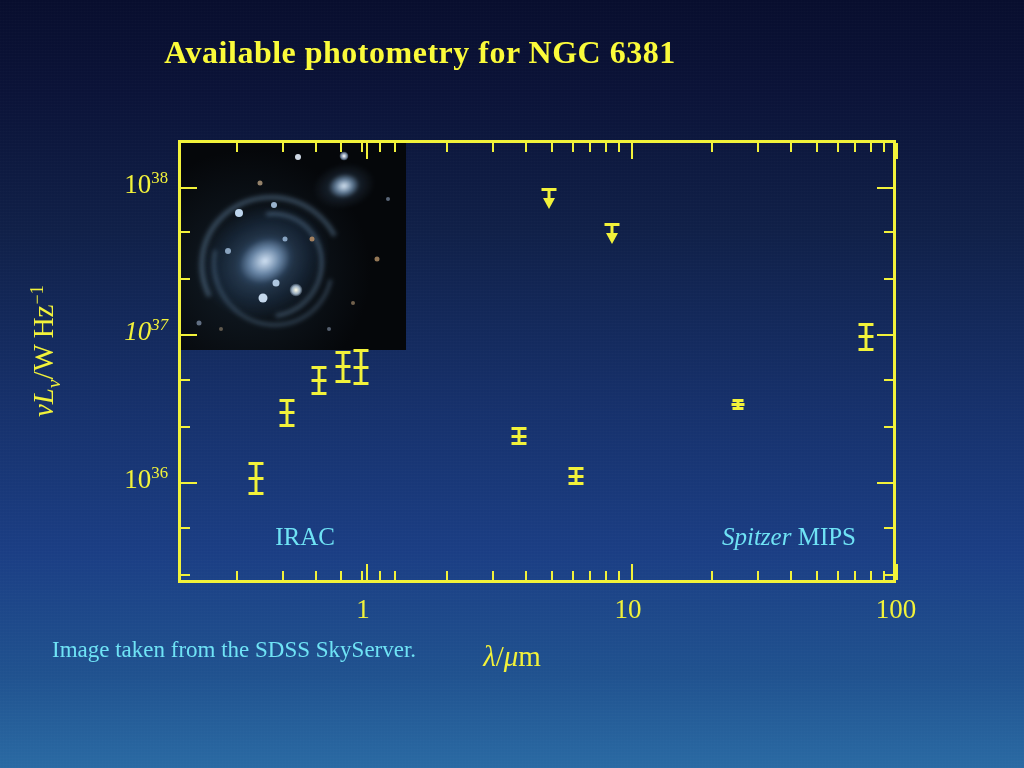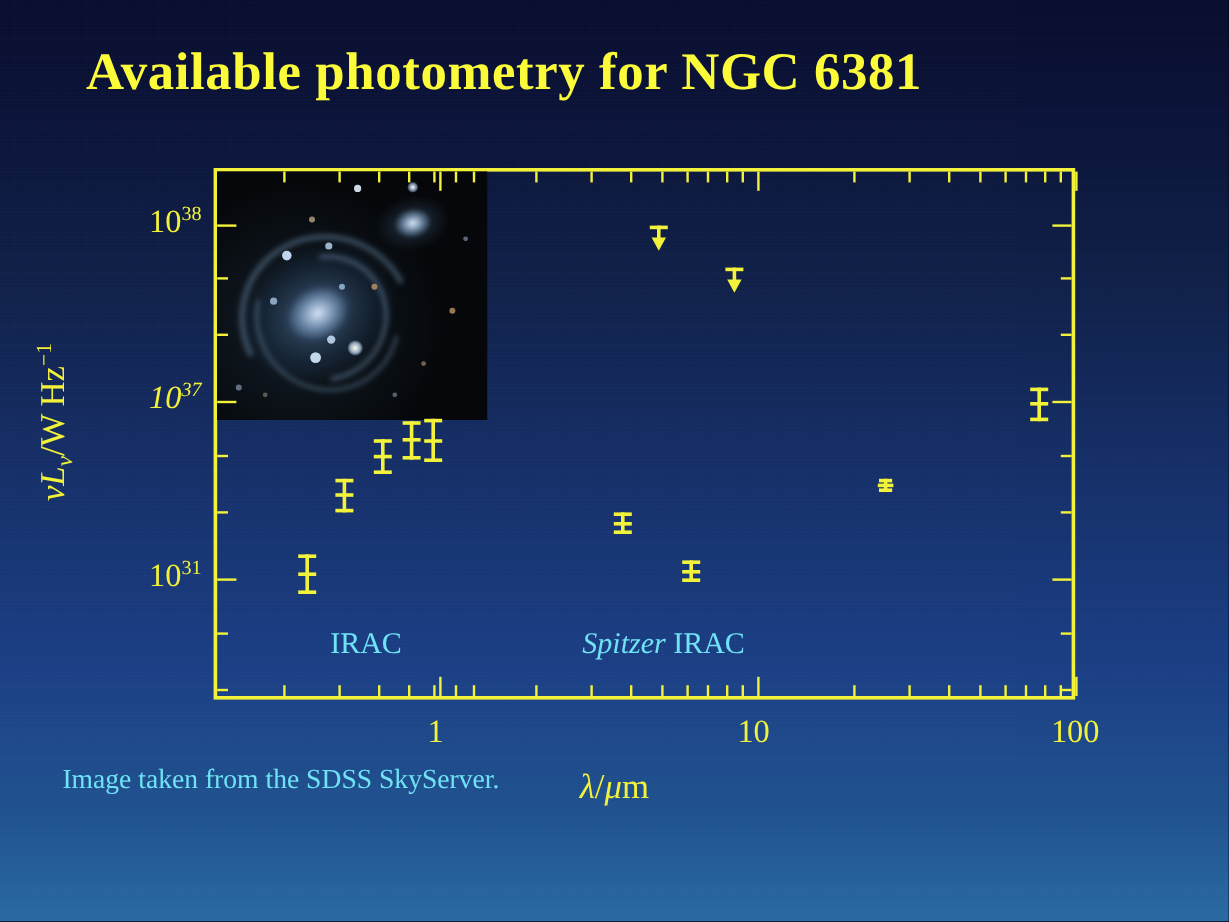--- a/index.html
+++ b/index.html
@@ -33,21 +33,21 @@
       repeating-linear-gradient(90deg, rgba(255,255,255,0.025) 0px, rgba(255,255,255,0.025) 1px, rgba(0,0,0,0) 1px, rgba(0,0,0,0) 3px);
   }
 
   #title {
     position: absolute;
     left: 0;
     top: 34px;
     width: 840px;
     text-align: center;
     color: #fbfb3a;
-    font-size: 44px;
+    font-size: 32px;
     font-weight: bold;
     letter-spacing: 0.5px;
   }
 
   
   #plot {
     position: absolute;
     left: 178px;
     top: 140px;
     width: 718px;
@@ -242,21 +242,21 @@
 
   <div id="title">Available photometry for NGC 6381</div>
 
   <div id="yaxis-title">
     <span class="it">ν</span><span class="it">L</span><sub class="it" style="font-style:italic;font-size:0.66em;">ν</sub><span>/W Hz</span><sup>−1</sup>
   </div>
 
   <div id="ytick-wrap">
     <div class="ylabel-tick" style="top:184px;">10<sup>38</sup></div>
     <div class="ylabel-tick" style="top:331px;font-style:italic;">10<sup>37</sup></div>
-    <div class="ylabel-tick" style="top:479px;">10<sup>31</sup></div>
+    <div class="ylabel-tick" style="top:479px;">10<sup>36</sup></div>
   </div>
 
   <div class="xlabel-tick" style="left:363px;">1</div>
   <div class="xlabel-tick" style="left:628px;">10</div>
   <div class="xlabel-tick" style="left:896px;">100</div>
 
   <div id="xaxis-title">
     <span class="it">λ</span><span>/</span><span class="it">μ</span><span>m</span>
   </div>
 
@@ -439,17 +439,17 @@
       <div class="cap" style="top:0;"></div>
       <div class="cap" style="top:25px;"></div>
       <div class="hbar" style="top:12px;width:15px;"></div>
     </div>
 
   </div>
 
   <div class="legend-label" style="left:305px;top:523px;">
     <span class="it"></span><span>IRAC</span>
   </div>
-  <div class="legend-label" style="left:553px;top:523px;">
-    <span class="it">Spitzer</span><span> IRAC</span>
+  <div class="legend-label" style="left:789px;top:523px;">
+    <span class="it">Spitzer</span><span> MIPS</span>
   </div>
 
 </div>
 
 </body></html>

